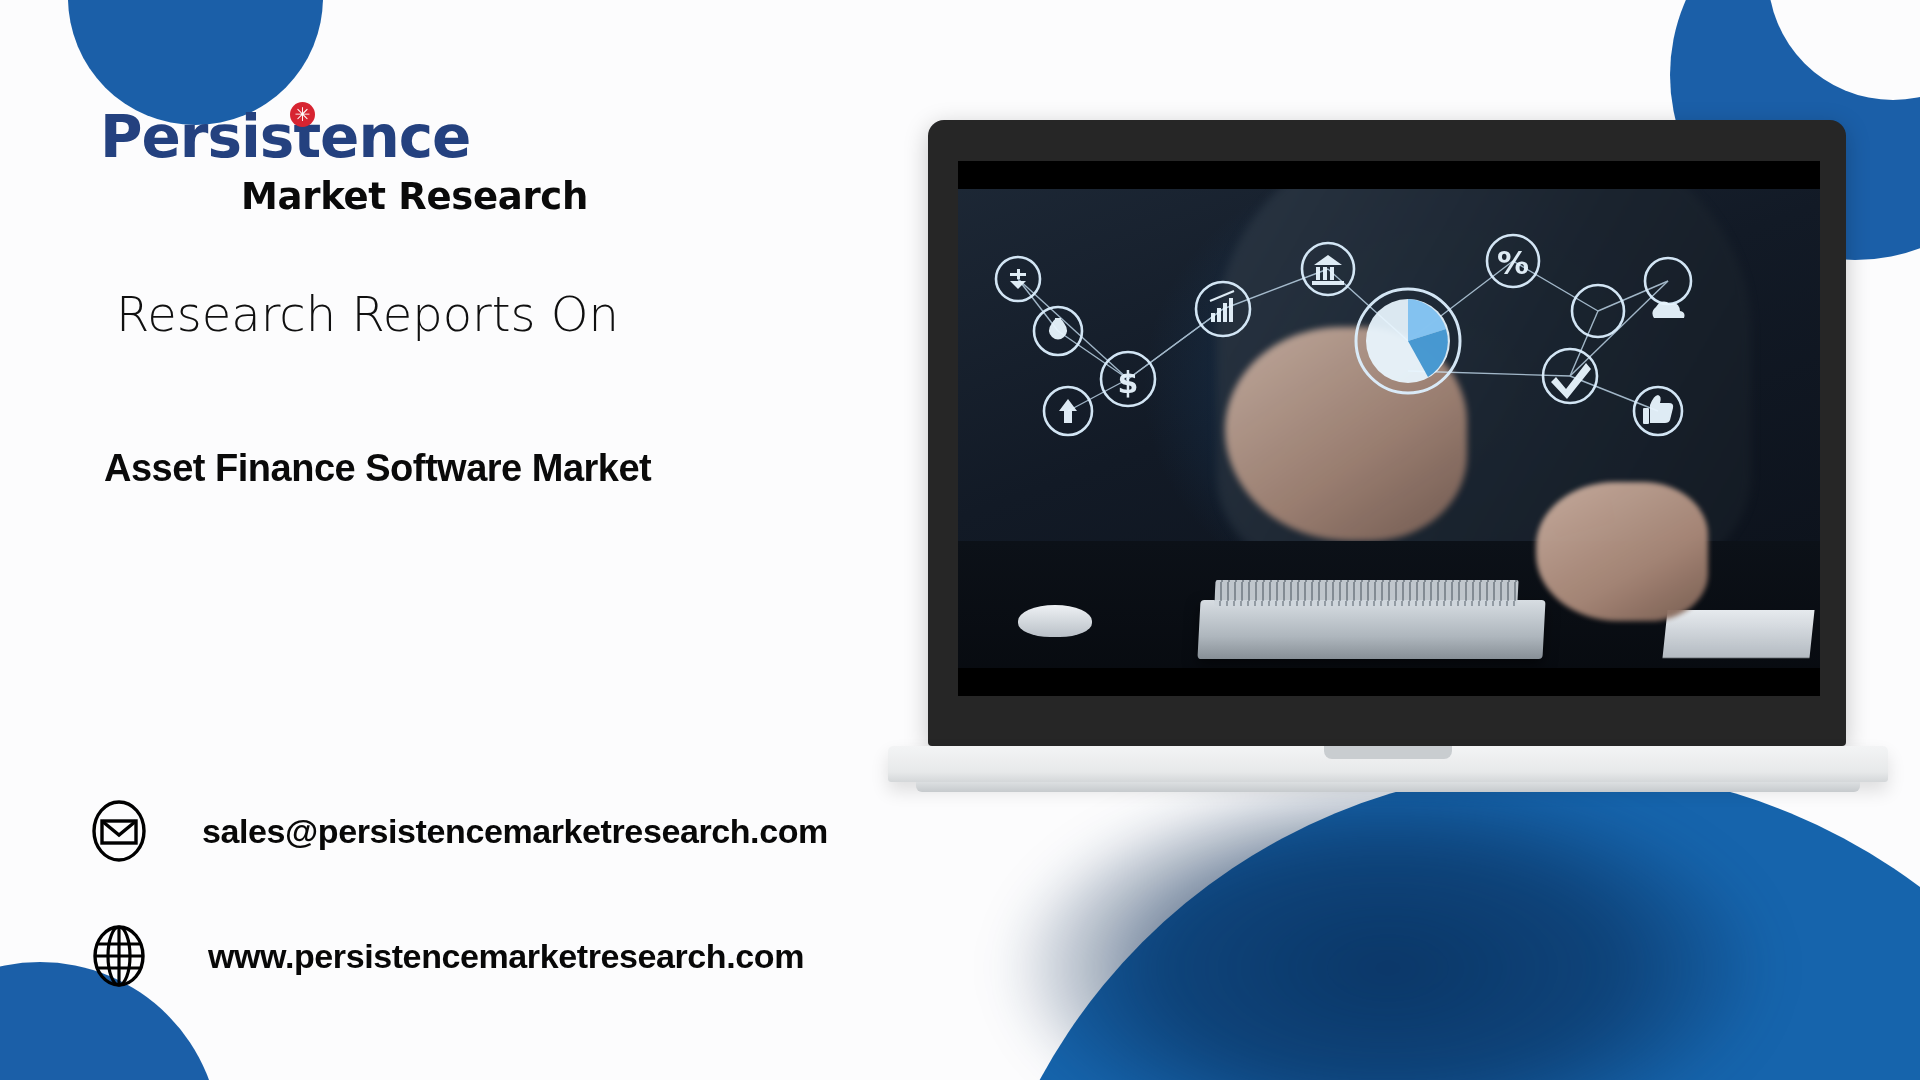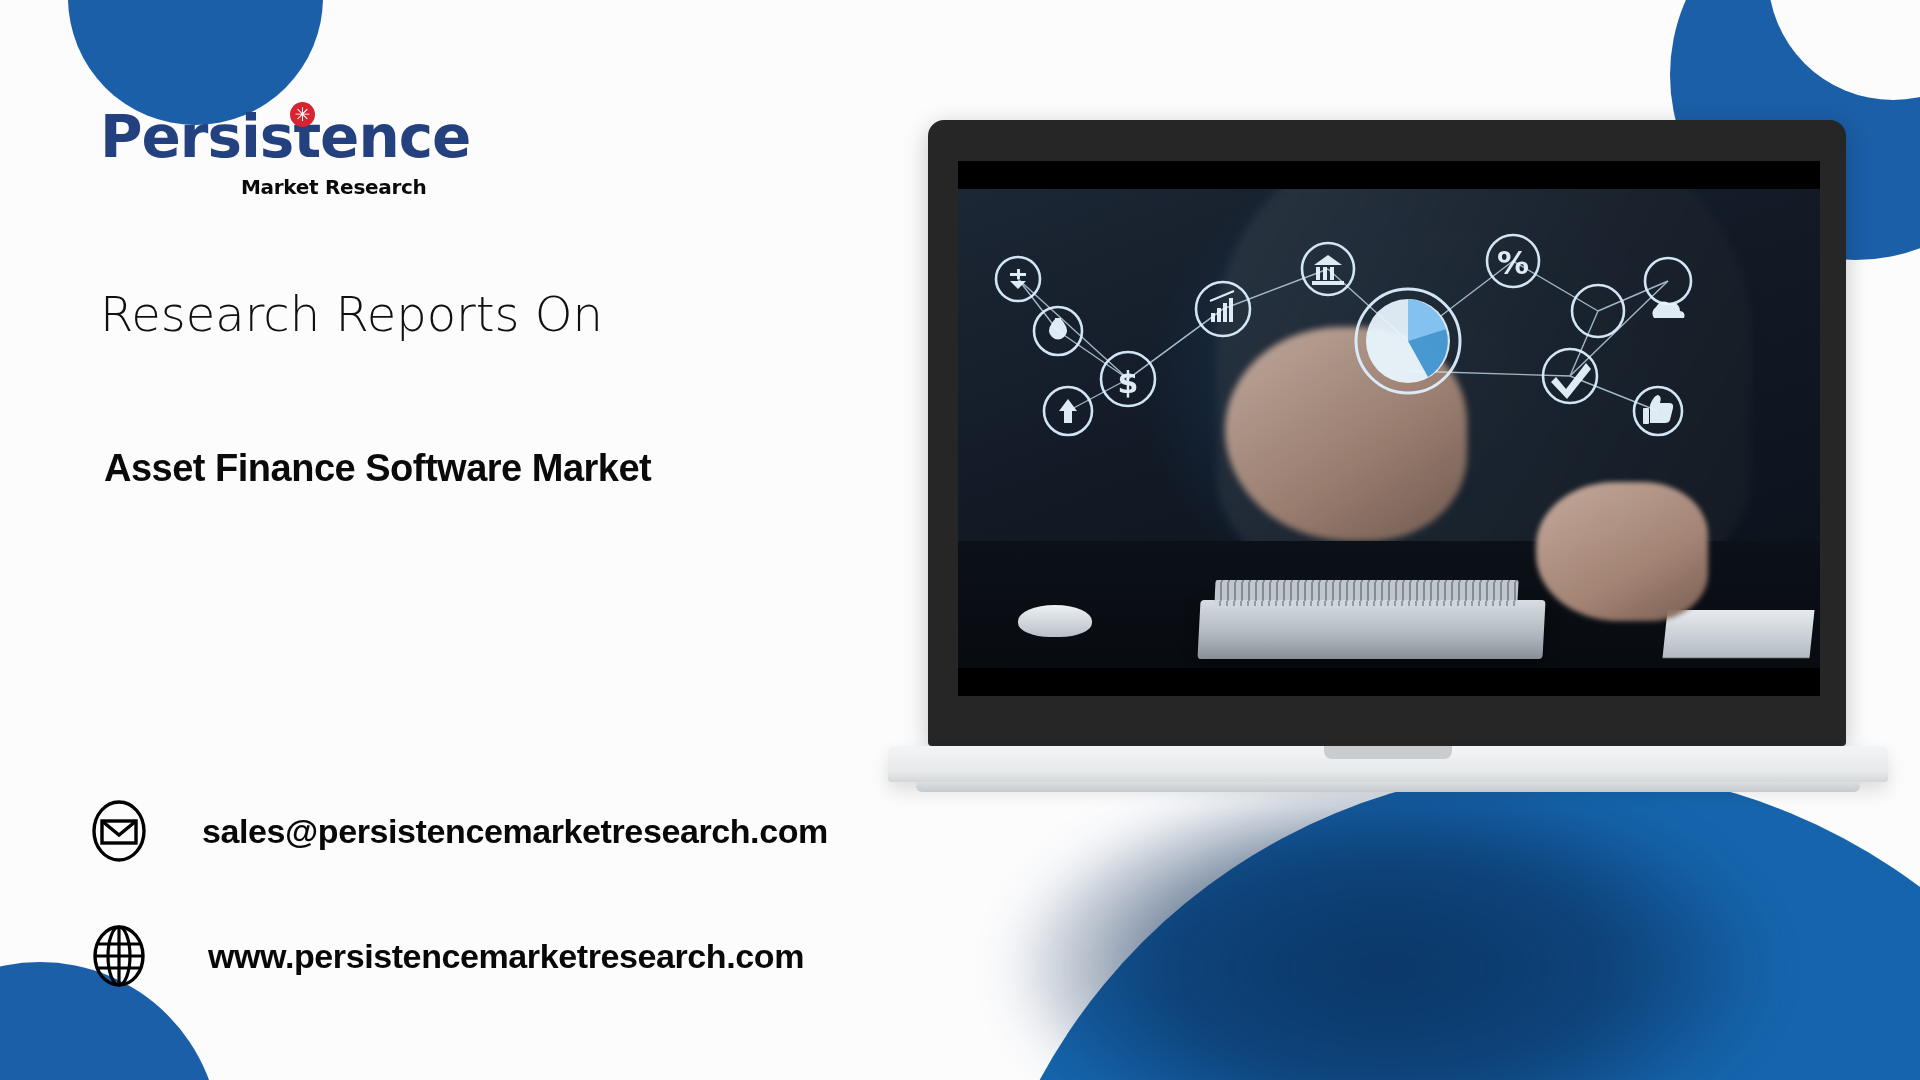--- a/index.html
+++ b/index.html
@@ -116,30 +116,30 @@
     line-height: 25px;
     text-align: center;
     font-weight: bold;
   }
   .logo-tagline {
     position: absolute;
     left: 141px;
     top: 67px;
     font-family: "DejaVu Sans", sans-serif;
     font-weight: bold;
-    font-size: 20px;
+    font-size: 37px;
     letter-spacing: -0.3px;
     color: #0a0a0a;
     white-space: nowrap;
   }
 
   
   .eyebrow {
     position: absolute;
-    left: 100px;
+    left: 116px;
     top: 288px;
     font-family: "DejaVu Sans", sans-serif;
     font-weight: 300;
     font-size: 48px;
     line-height: 1.1;
     color: #101010;
     white-space: nowrap;
   }
   .title {
     position: absolute;

